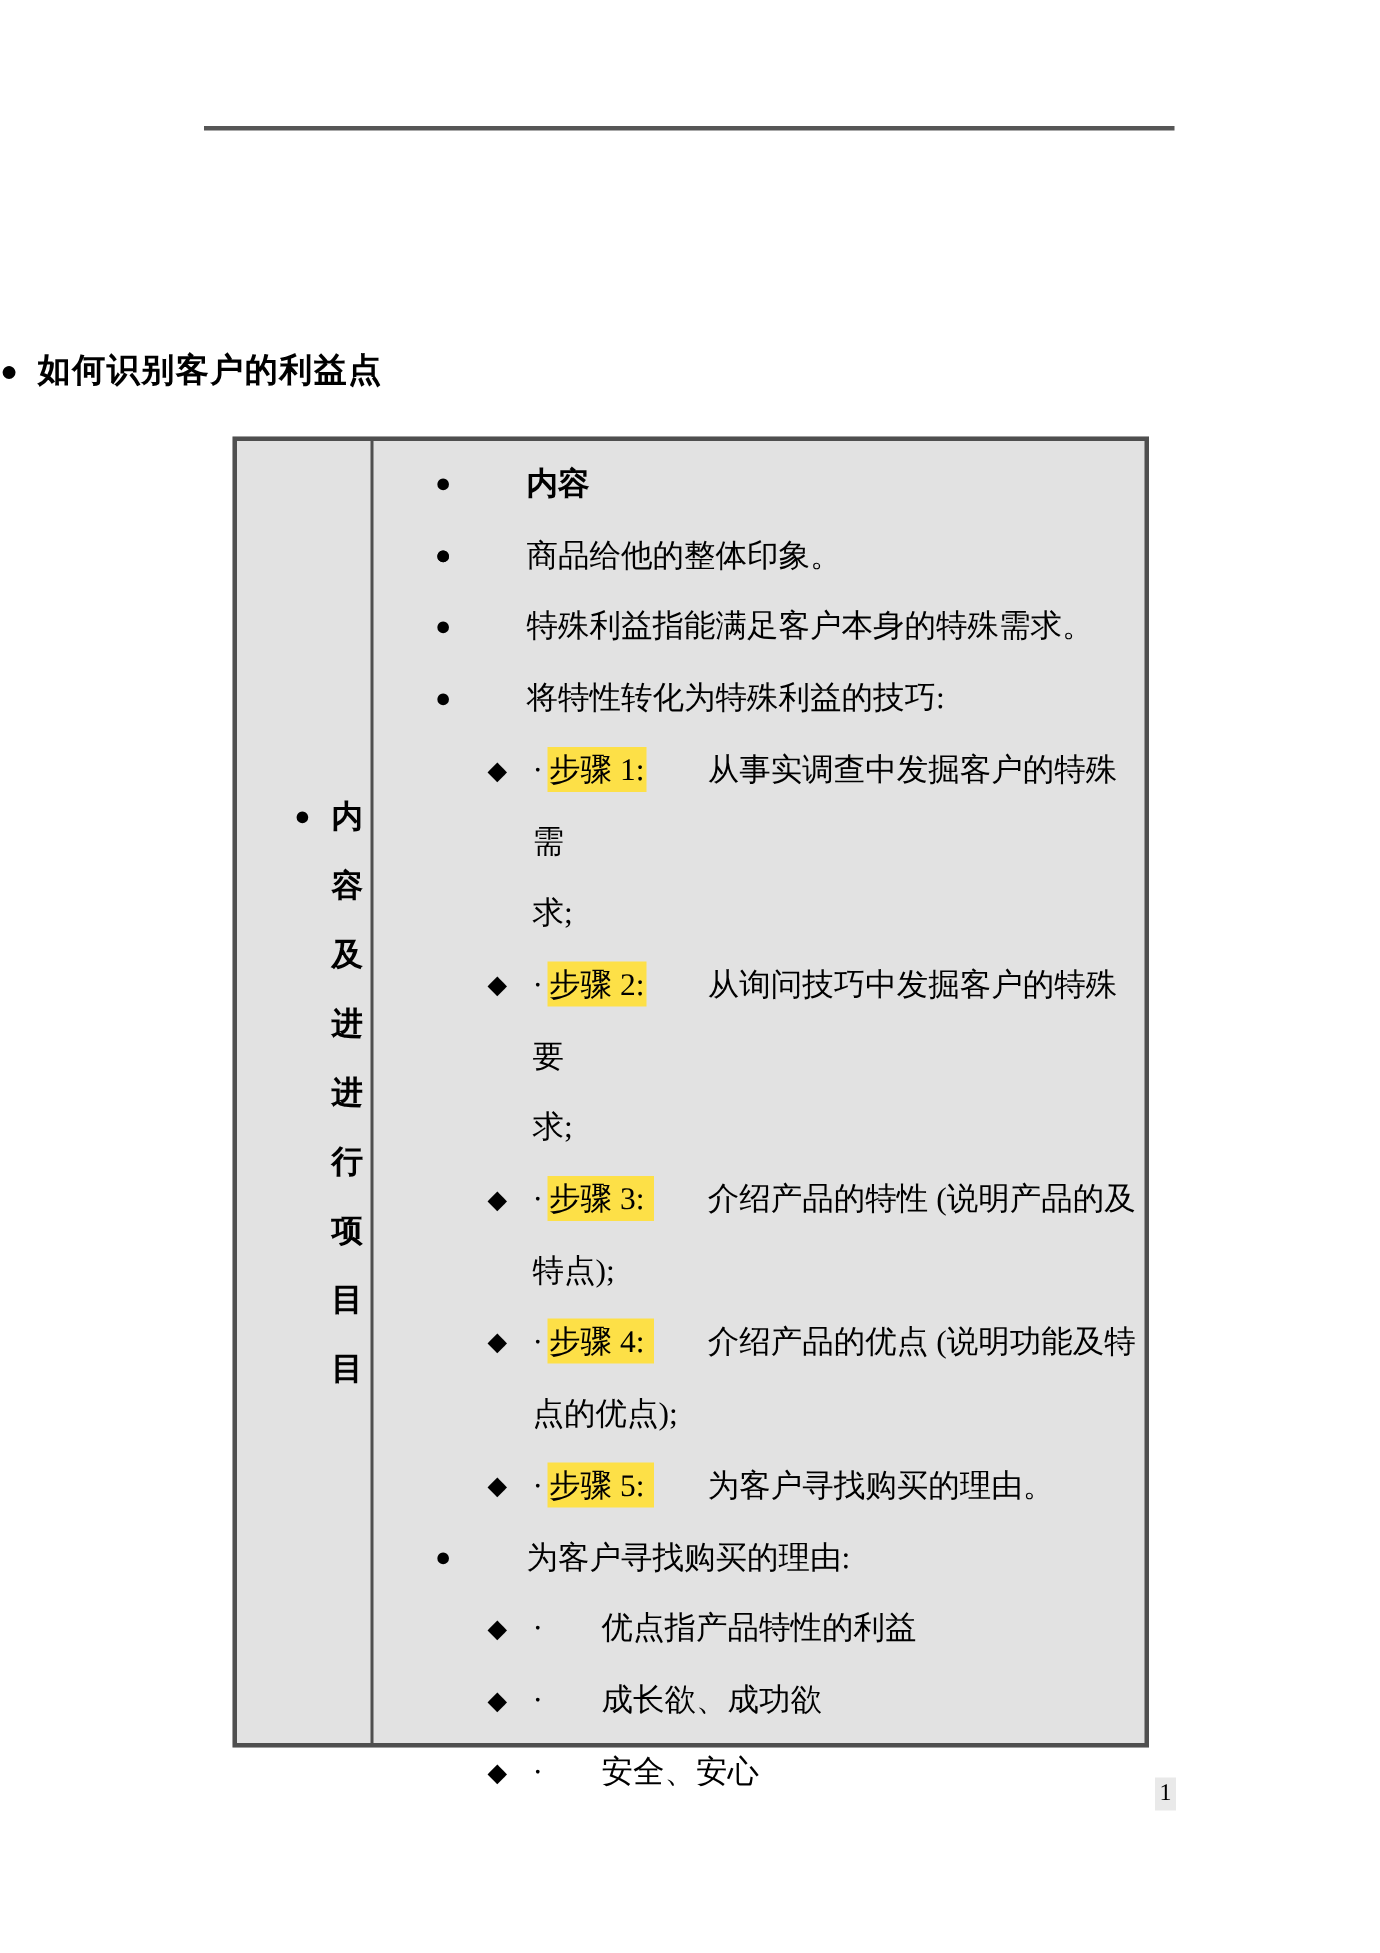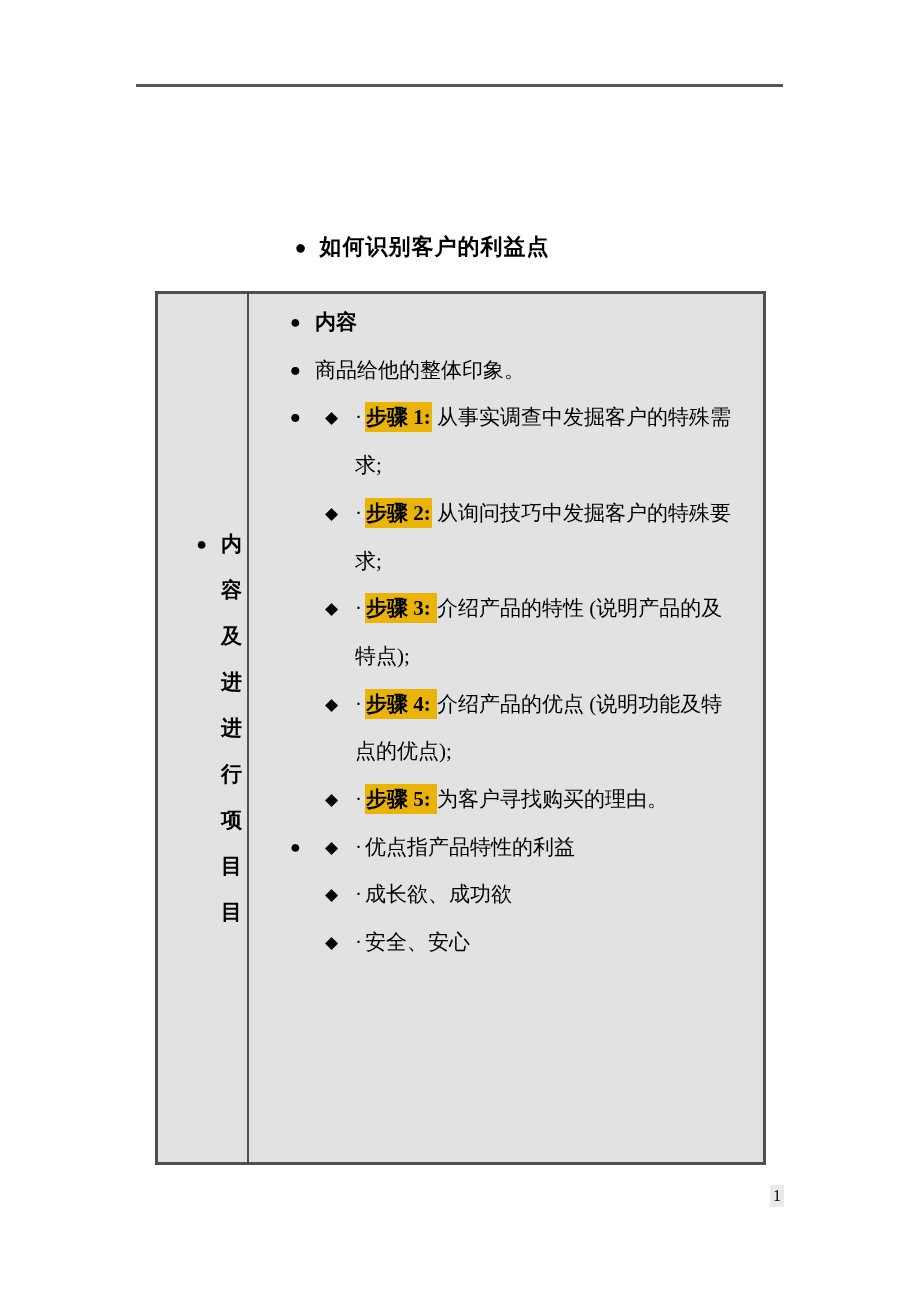--- a/index.html
+++ b/index.html
@@ -15,21 +15,20 @@
   .header-rule {
     position: absolute;
     left: 136px; top: 84px;
     width: 647px; height: 3px;
     background: #565656;
   }
   .doc-title {
     position: absolute;
     left: 0; top: 231px;
     width: 844px;
-    text-align: center;
     font-size: 22px;
     font-weight: bold;
     line-height: 32px;
     letter-spacing: 1px;
   }
   .doc-title .t-bullet { margin-right: 12px; font-size: 20px; }
   .content-table {
     position: absolute;
     left: 155px; top: 291px;
     width: 611px; height: 874px;
@@ -64,23 +63,23 @@
   .item { position: relative; padding-left: 66px; }
   .item .marker {
     position: absolute;
     left: 41px; top: 0;
     font-size: 18px;
     line-height: 47.7px;
   }
   .item.l2 { padding-left: 106px; }
   .item.l2 .marker { left: 76px; font-size: 17px; }
   .item.bold { font-weight: bold; }
-  .item .txt { white-space: pre-wrap; }
+  .item .txt { white-space: pre-wrap; margin-left: 36px; }
   .item .dot { margin-right: 3px; }
-  .hl { background: #eab308; padding: 3px 1px; font-weight: bold; }
+  .hl { background: #fde047; padding: 3px 1px; }
   .page-number {
     position: absolute;
     left: 770px; top: 1185px;
     font-size: 16px;
     line-height: 22px;
     background: #e9e9e9;
     padding: 0 3px;
   }
 </style>
 </head>
@@ -121,24 +120,26 @@
         <span class="marker">●</span>
       </div>
 
       <div class="item l1">
         <span class="marker">●</span>
         <span class="txt">商品给他的整体印象。</span>
       </div>
 
       <div class="item l1">
         <span class="marker">●</span>
+        <span class="txt">特殊利益指能满足客户本身的特殊需求。</span>
       </div>
 
       <div class="item l1">
         <span class="marker">●</span>
+        <span class="txt">将特性转化为特殊利益的技巧:</span>
       </div>
 
       <div class="item l2">
         <span class="marker">◆</span>
         <span class="dot">·</span><span class="hl">步骤 1:</span><span class="txt"> 从事实调查中发掘客户的特殊需
 求;</span>
       </div>
 
       <div class="item l2">
         <span class="marker">◆</span>
@@ -158,20 +159,21 @@
 点的优点);</span>
       </div>
 
       <div class="item l2">
         <span class="marker">◆</span>
         <span class="dot">·</span><span class="hl">步骤 5: </span><span class="txt">为客户寻找购买的理由。</span>
       </div>
 
       <div class="item l1">
         <span class="marker">●</span>
+        <span class="txt">为客户寻找购买的理由:</span>
       </div>
 
       <div class="item l2">
         <span class="marker">◆</span>
         <span class="dot">·</span><span class="txt">优点指产品特性的利益</span>
       </div>
 
       <div class="item l2">
         <span class="marker">◆</span>
         <span class="dot">·</span><span class="txt">成长欲、成功欲</span>

